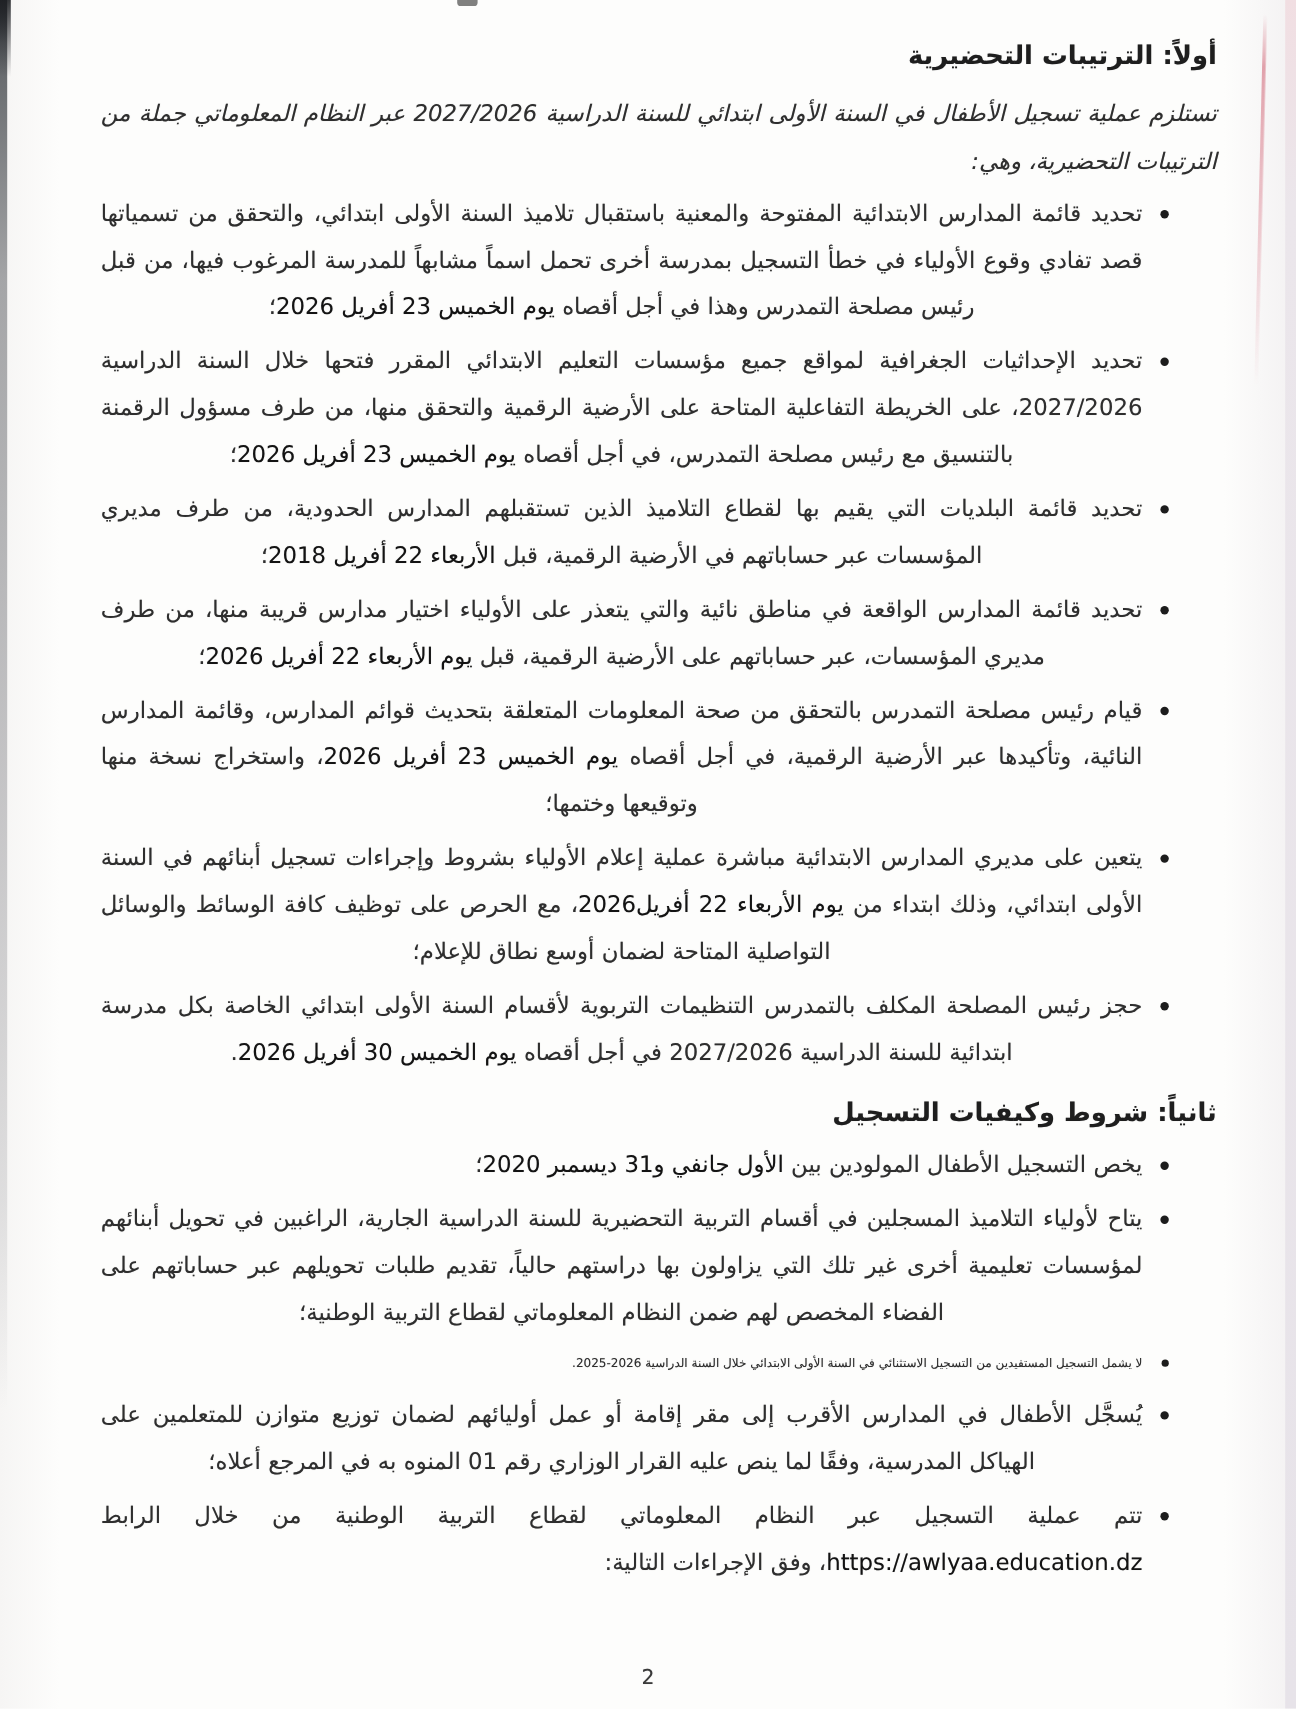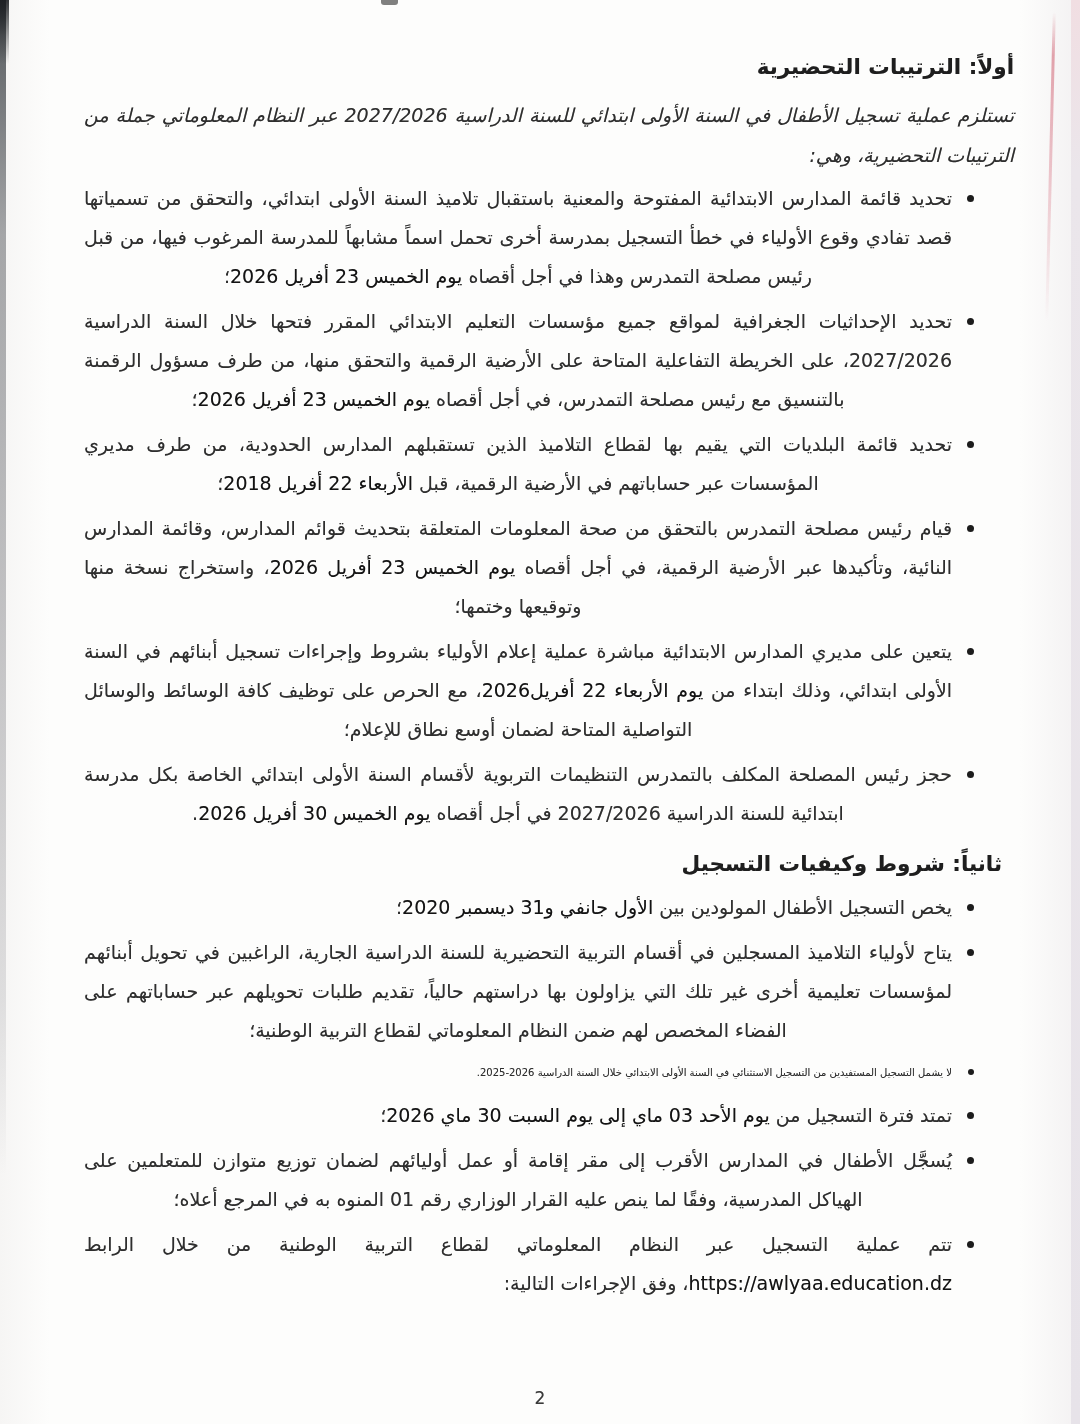--- a/index.html
+++ b/index.html
@@ -7,27 +7,27 @@
     position:relative;
     width:1080px;height:1424px;
     background:
       linear-gradient(90deg, #f6f5f4 0px, #fdfdfc 50px, #fdfdfc 1020px, #f3f1f2 1080px),
       #fcfcfb;
     font-family:"DejaVu Sans", sans-serif;
     color:#2e2e2e;
     overflow:hidden;
     direction:rtl;
   }
-  .content{position:absolute; top:54px; right:66px; left:84px;}
+  .content{position:absolute; top:34px; right:66px; left:84px;}
   .doc-text{ text-shadow:0 0 0.6px rgba(70,70,70,.45); }
   h1,h2{
     font-size:21.5px; font-weight:700; color:#1e1e1e;
     margin:0 0 16px 0; text-align:right;
   }
-  h2{margin:18px 12px 12px 0;}
+  h2{margin:18px 0 12px 0;}
   .intro{
     font-size:19px; line-height:40px; margin:0 0 4px 0;
     text-align:justify;
     font-style:italic;
   }
   ul{list-style:none; margin:0; padding:0 62px 0 0;}
   li{
     position:relative; font-size:19px; line-height:39px;
     text-align:justify; margin:3px 0 6px 0;
   }
@@ -97,20 +97,24 @@
       <li class="last-center">
         <span class="dot"></span>
         <span><span>تحديد الإحداثيات الجغرافية لمواقع جميع مؤسسات التعليم الابتدائي المقرر فتحها خلال السنة الدراسية 2027/2026، على الخريطة التفاعلية المتاحة على الأرضية الرقمية والتحقق منها، من طرف مسؤول الرقمنة بالتنسيق مع رئيس مصلحة التمدرس، في أجل أقصاه </span><span class="bd">يوم الخميس 23 أفريل 2026</span><span>؛</span></span>
       </li>
       <li class="last-center">
         <span class="dot"></span>
         <span><span>تحديد قائمة البلديات التي يقيم بها لقطاع التلاميذ الذين تستقبلهم المدارس الحدودية، من طرف مديري المؤسسات عبر حساباتهم في الأرضية الرقمية، قبل </span><span class="bd">الأربعاء 22 أفريل 2018</span><span>؛</span></span>
       </li>
       <li class="last-center">
         <span class="dot"></span>
+        <span><span>تحديد قائمة المدارس الواقعة في مناطق نائية والتي يتعذر على الأولياء اختيار مدارس قريبة منها، من طرف مديري المؤسسات، عبر حساباتهم على الأرضية الرقمية، قبل </span><span class="bd">يوم الأربعاء 22 أفريل 2026</span><span>؛</span></span>
+      </li>
+      <li class="last-center">
+        <span class="dot"></span>
         <span><span>قيام رئيس مصلحة التمدرس بالتحقق من صحة المعلومات المتعلقة بتحديث قوائم المدارس، وقائمة المدارس النائية، وتأكيدها عبر الأرضية الرقمية، في أجل أقصاه </span><span class="bd">يوم الخميس 23 أفريل 2026</span><span>، واستخراج نسخة منها وتوقيعها وختمها؛</span></span>
       </li>
       <li class="last-center">
         <span class="dot"></span>
         <span><span>يتعين على مديري المدارس الابتدائية مباشرة عملية إعلام الأولياء بشروط وإجراءات تسجيل أبنائهم في السنة الأولى ابتدائي، وذلك ابتداء من </span><span class="bd">يوم الأربعاء 22 أفريل2026</span><span>، مع الحرص على توظيف كافة الوسائط والوسائل التواصلية المتاحة لضمان أوسع نطاق للإعلام؛</span></span>
       </li>
       <li class="last-center">
         <span class="dot"></span>
         <span><span>حجز رئيس المصلحة المكلف بالتمدرس التنظيمات التربوية لأقسام السنة الأولى ابتدائي الخاصة بكل مدرسة ابتدائية للسنة الدراسية 2027/2026 في أجل أقصاه </span><span class="bd">يوم الخميس 30 أفريل 2026</span><span>.</span></span>
       </li>
@@ -124,24 +128,20 @@
         <span><span>يخص التسجيل الأطفال المولودين بين </span><span class="bd">الأول جانفي و31 ديسمبر 2020</span><span>؛</span></span>
       </li>
       <li class="last-center">
         <span class="dot"></span>
         <span><span>يتاح لأولياء التلاميذ المسجلين في أقسام التربية التحضيرية للسنة الدراسية الجارية، الراغبين في تحويل أبنائهم لمؤسسات تعليمية أخرى غير تلك التي يزاولون بها دراستهم حالياً، تقديم طلبات تحويلهم عبر حساباتهم على الفضاء المخصص لهم ضمن النظام المعلوماتي لقطاع التربية الوطنية؛</span></span>
       </li>
       <li class="sm">
         <span class="dot"></span>
         <span><span>لا يشمل التسجيل المستفيدين من التسجيل الاستثنائي في السنة الأولى الابتدائي خلال السنة الدراسية 2026-2025.</span></span>
       </li>
-      <li>
-        <span class="dot"></span>
-        <span><span>تمتد فترة التسجيل من </span><span class="bd">يوم الأحد 03 ماي إلى يوم السبت 30 ماي 2026</span><span>؛</span></span>
-      </li>
       <li class="last-center">
         <span class="dot"></span>
         <span><span>يُسجَّل الأطفال في المدارس الأقرب إلى مقر إقامة أو عمل أوليائهم لضمان توزيع متوازن للمتعلمين على الهياكل المدرسية، وفقًا لما ينص عليه القرار الوزاري رقم 01 المنوه به في المرجع أعلاه؛</span></span>
       </li>
       <li>
         <span class="dot"></span>
         <span><span>تتم عملية التسجيل عبر النظام المعلوماتي لقطاع التربية الوطنية من خلال الرابط </span><span class="bd">https://awlyaa.education.dz</span><span>، وفق الإجراءات التالية:</span></span>
       </li>
     </ul>
 

